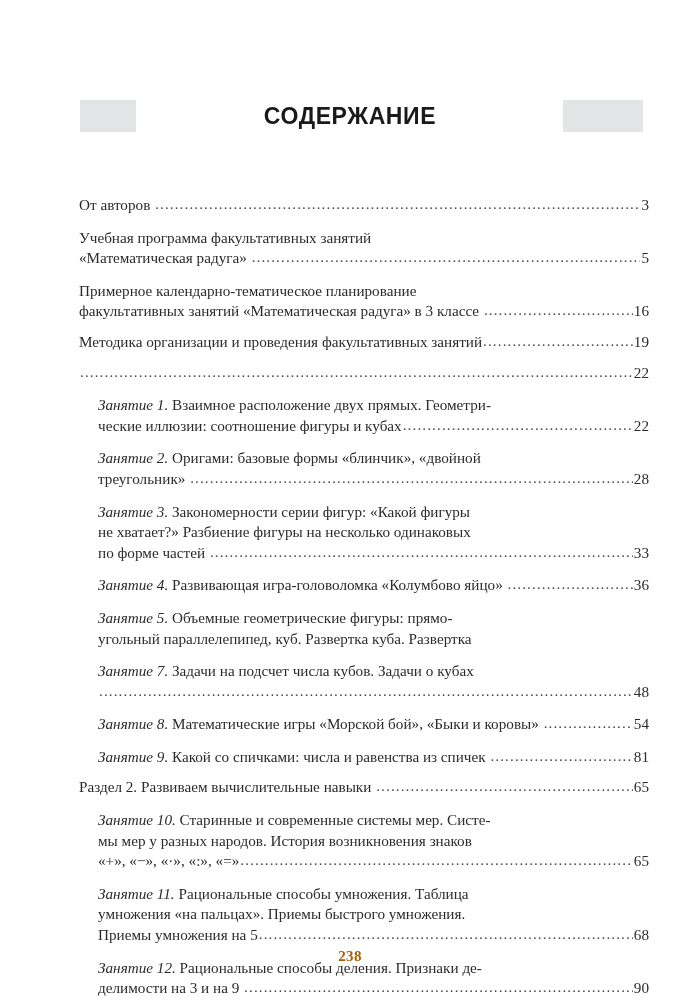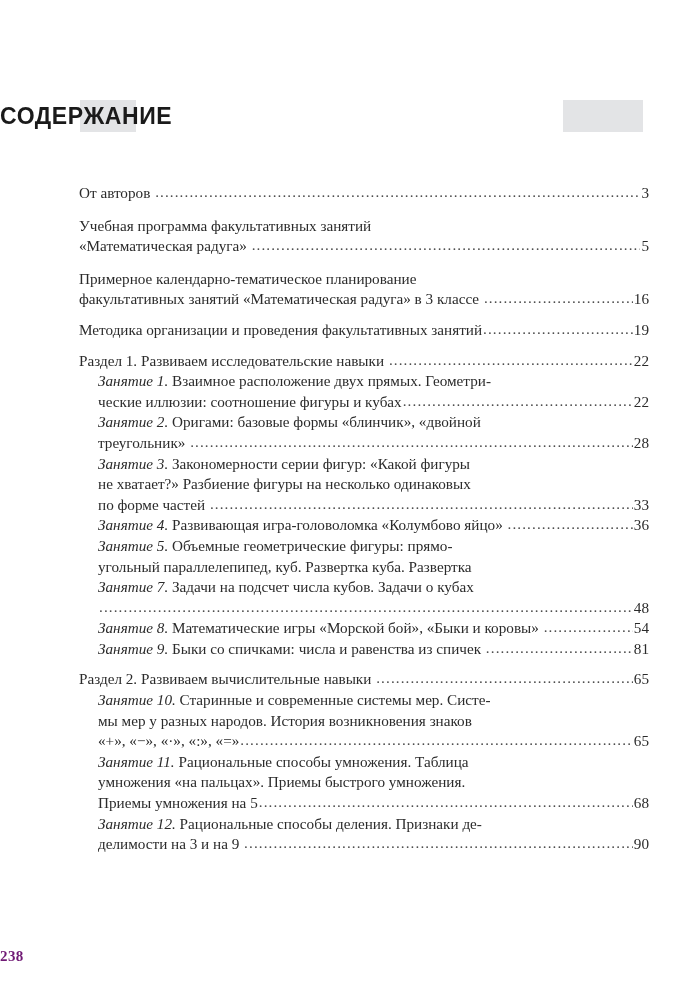--- a/index.html
+++ b/index.html
@@ -32,21 +32,21 @@
     height: 32px;
     background: #e3e4e6;
   }
   .title-rule.left  { left: 80px;  width: 56px; }
   .title-rule.right { left: 563px; width: 80px; }
   .doc-title {
     position: absolute;
     left: 0;
     top: 0;
     width: 700px;
-    text-align: left;
+    text-align: center;
     font-family: "Liberation Sans", "DejaVu Sans", sans-serif;
     font-weight: bold;
     font-size: 23px;
     letter-spacing: 0.6px;
     line-height: 32px;
     color: #1a1a1a;
   }
 
   
   .toc {
@@ -66,21 +66,21 @@
     width: 570px;
   }
   .entry.level-sub {
     margin-left: 19px;
     width: 551px;
   }
 
   
   .gap-lg { margin-top: 12px; }
   .gap-md { margin-top: 10px; }
-  .gap-sm { margin-top: 0px; }
+  .gap-sm { margin-top: 12px; }
 
   
   .tail {
     display: flex;
     align-items: baseline;
     width: 100%;
   }
   .tail .tail-text {
     white-space: pre;
     flex: 0 0 auto;
@@ -112,25 +112,25 @@
     font-style: italic;
     font-weight: normal;
   }
 
   
   .folio {
     position: absolute;
     left: 0;
     top: 948px;
     width: 700px;
-    text-align: left;
+    text-align: center;
     font-family: "Liberation Serif", "DejaVu Serif", serif;
     font-weight: bold;
     font-size: 15px;
-    color: #701a75;
+    color: #a16207;
     letter-spacing: 0.4px;
   }
 </style>
 </head>
 <body>
 
 <div class="page">
 
   <div class="title-band">
     <div class="title-rule left"></div>
@@ -164,21 +164,20 @@
       </div>
       <div class="entry level-section gap-md">
         <div class="tail">
           <span class="tail-text"><span>Методика организации и проведения факультативных занятий</span></span>
           <span class="leader"></span>
           <span class="pageno">19</span>
         </div>
       </div>
       <div class="entry level-section gap-md">
         <div class="tail">
-          <span class="tail-text"><span>Раздел 1. Развиваем исследовательские навыки </span></span>
           <span class="leader"></span>
           <span class="pageno">22</span>
         </div>
       </div>
       <div class="entry level-sub gap-sm">
         <div class="cont-line"><span class="lbl">Занятие 1.</span><span> Взаимное расположение двух прямых. Геометри-</span></div>
         <div class="tail">
           <span class="tail-text"><span>ческие иллюзии: соотношение фигуры и кубах</span></span>
           <span class="leader"></span>
           <span class="pageno">22</span>
@@ -221,21 +220,21 @@
       </div>
       <div class="entry level-sub gap-sm">
         <div class="tail">
           <span class="tail-text"><span class="lbl">Занятие 8.</span><span> Математические игры «Морской бой», «Быки и коровы» </span></span>
           <span class="leader"></span>
           <span class="pageno">54</span>
         </div>
       </div>
       <div class="entry level-sub gap-sm">
         <div class="tail">
-          <span class="tail-text"><span class="lbl">Занятие 9.</span><span> Быки со спичками: числа и равенства из спичек </span></span>
+          <span class="tail-text"><span class="lbl">Занятие 9.</span><span> Какой со спичками: числа и равенства из спичек </span></span>
           <span class="leader"></span>
           <span class="pageno">81</span>
         </div>
       </div>
       <div class="entry level-section gap-md">
         <div class="tail">
           <span class="tail-text"><span>Раздел 2. Развиваем вычислительные навыки </span></span>
           <span class="leader"></span>
           <span class="pageno">65</span>
         </div>

